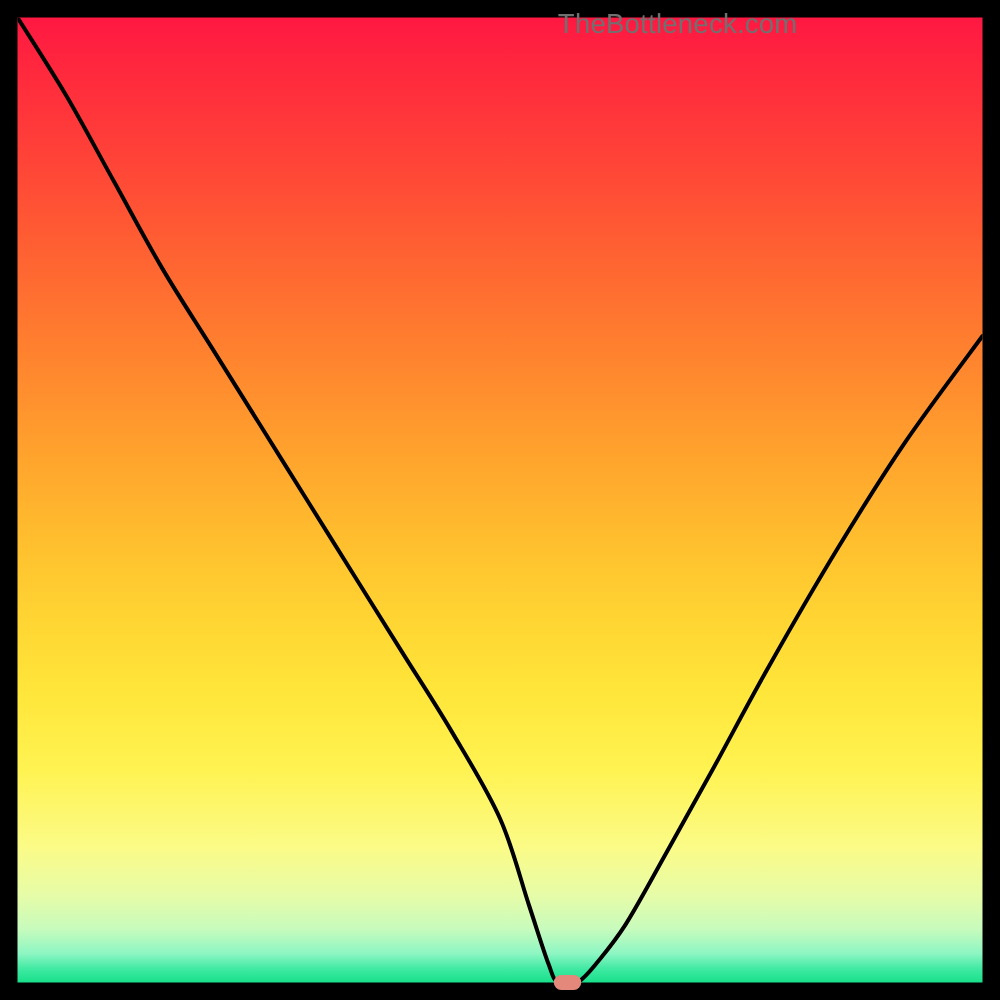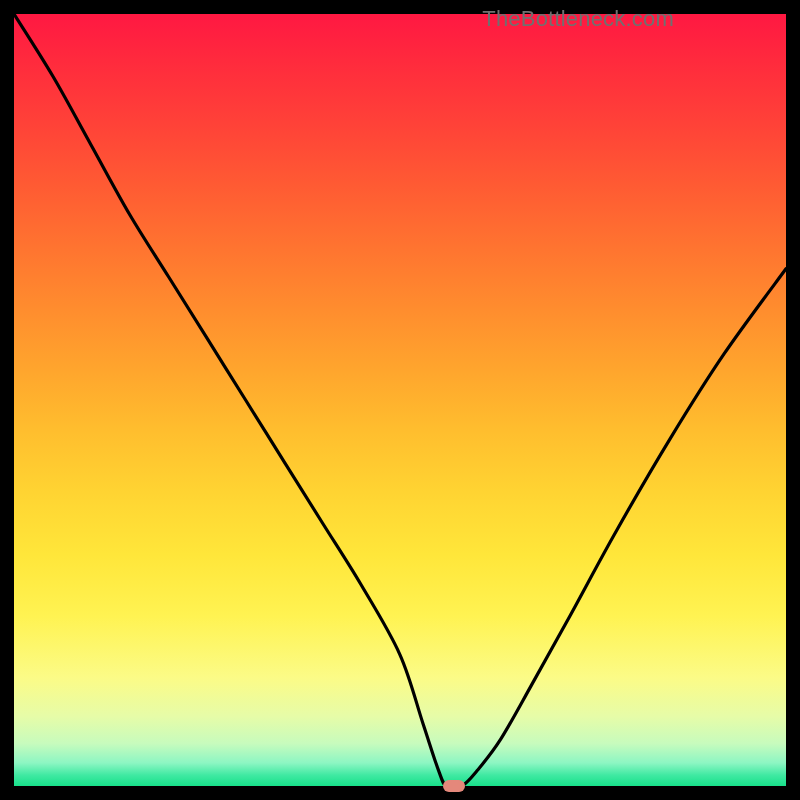--- a/index.html
+++ b/index.html
@@ -9,21 +9,20 @@
     height: 800px;
     background: #000;
     font-family: Arial, Helvetica, sans-serif;
     overflow: hidden;
   }
   .frame {
     position: relative;
     width: 648px;
     height: 800px;
     background: #000;
-    padding-left: 36px;
   }
   .watermark {
     position: absolute;
     top: 6px;
     right: 10px;
     color: #707070;
     font-size: 22px;
     font-weight: 500;
     letter-spacing: 0.2px;
     z-index: 20;

